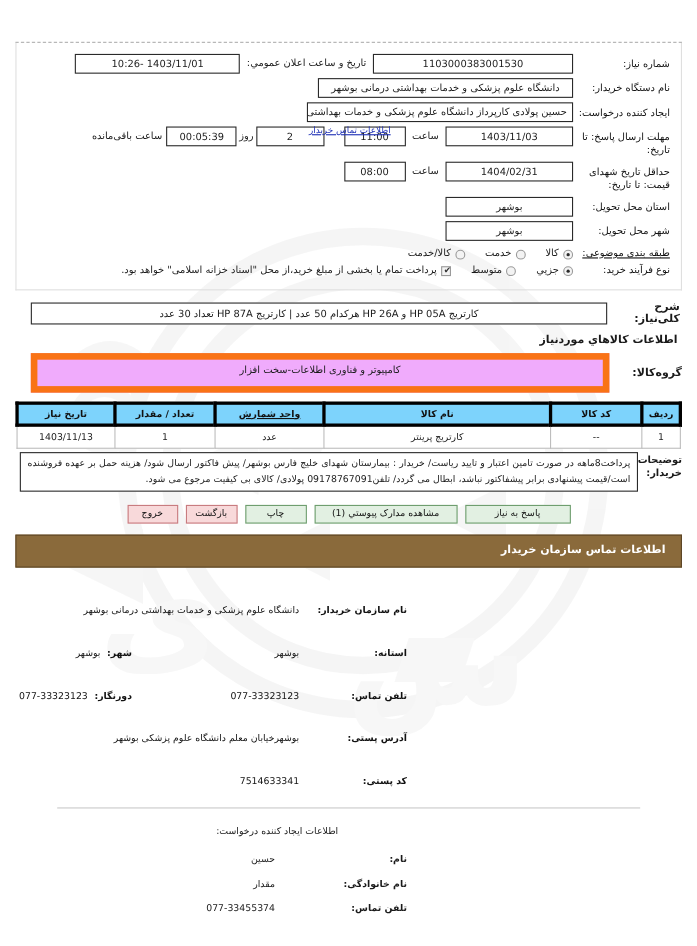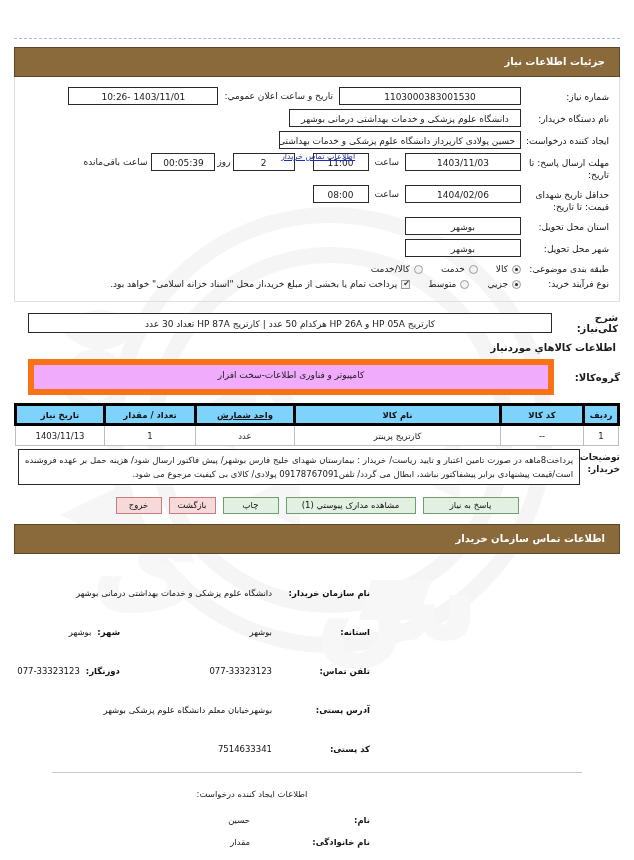--- a/index.html
+++ b/index.html
@@ -407,21 +407,20 @@
     <text x="200" y="600">ی</text>
     <text x="480" y="640">س</text>
   </g>
   <rect x="560" y="580" width="60" height="40" fill="#dadada" transform="skewX(-18)"></rect>
 </svg>
 
 <div class="page">
 
   <div class="top-rule"></div>
 
-  <div class="section-header">جزئیات اطلاعات نیاز</div>
 
   <div class="panel">
 
     <div class="frow">
       <div class="flabel">شماره نیاز:</div>
       <div class="fbox wide">1103000383001530</div>
       <div class="inline-label">تاریخ و ساعت اعلان عمومي:</div>
       <div class="fbox date">1403/11/01 -10:26</div>
     </div>
 
@@ -444,37 +443,37 @@
       <div class="inline-label">ساعت</div>
       <div class="fbox time">11:00</div>
       <div class="fbox days" style="margin-right:18px;">2</div>
       <div class="inline-label" style="padding:0 2px;">روز</div>
       <div class="fbox remain">00:05:39</div>
       <div class="inline-label" style="padding:0 4px;">ساعت باقی‌مانده</div>
     </div>
 
     <div class="frow">
       <div class="flabel">حداقل تاریخ شهدای قیمت: تا تاریخ:</div>
-      <div class="fbox prov">1404/02/06</div>
+      <div class="fbox prov">1404/02/31</div>
       <div class="inline-label">ساعت</div>
       <div class="fbox time">08:00</div>
     </div>
 
     <div class="frow">
       <div class="flabel">استان محل تحویل:</div>
       <div class="fbox prov">بوشهر</div>
     </div>
 
     <div class="frow">
       <div class="flabel">شهر محل تحویل:</div>
       <div class="fbox prov">بوشهر</div>
     </div>
 
     <div class="optrow" style="margin-top:6px;">
-      <div class="flabel" style="padding-top:0;">طبقه بندی موضوعی:</div>
+      <div class="flabel" style="padding-top:0;text-decoration:underline;">طبقه بندی موضوعی:</div>
       <div class="opt">
         <span class="radio on"></span>
         <span>کالا</span>
       </div>
       <div class="opt">
         <span class="radio"></span>
         <span>خدمت</span>
       </div>
       <div class="opt">
         <span class="radio"></span>

